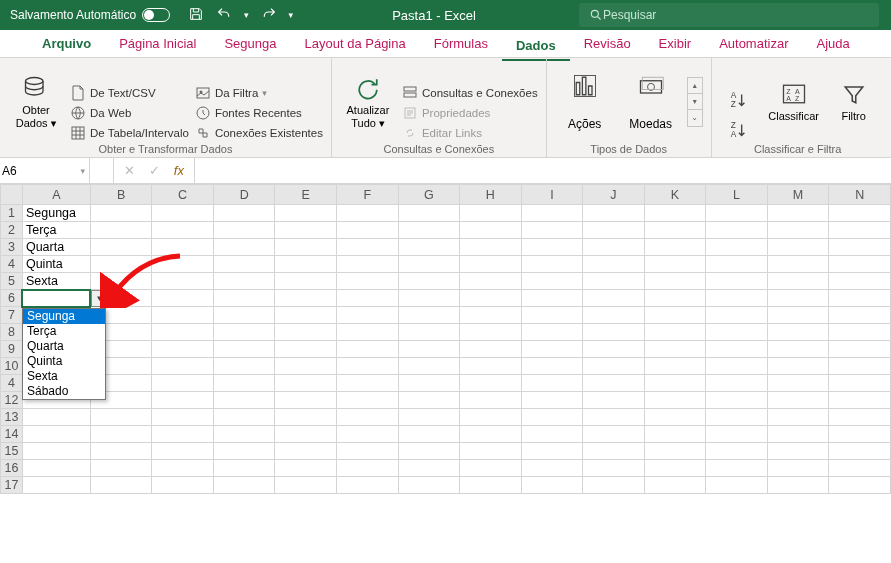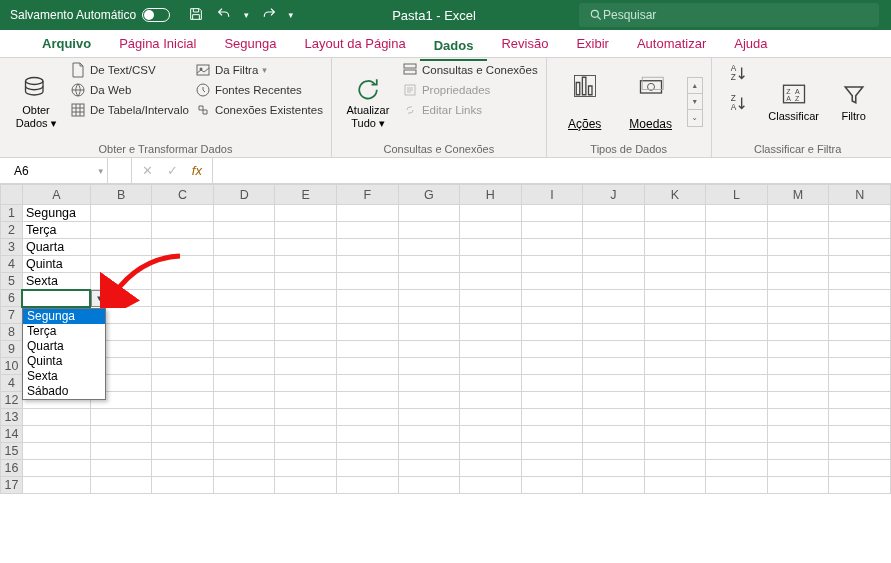--- a/index.html
+++ b/index.html
@@ -24,36 +24,36 @@
 .tab.active { color: #1e6f42; border-bottom: 2px solid #1e6f42; font-weight: 600; margin-top: 6px; }
 
 
 .ribbon { height: 100px; background: #f3f2f1; border-bottom: 1px solid #d4d4d4; display: flex; }
 .group { border-right: 1px solid #d4d4d4; display: flex; flex-direction: column; padding: 4px 8px 2px; }
 .group-body { flex: 1; display: flex; gap: 6px; }
 .group-label { text-align: center; font-size: 11px; color: #666; padding-top: 2px; }
 .bigbtn { display: flex; flex-direction: column; align-items: center; justify-content: center; width: 56px; gap: 2px; }
 .bigbtn svg { width: 28px; height: 28px; }
 .bigbtn .lbl { font-size: 11px; text-align: center; line-height: 1.1; }
-.smcol { display: flex; flex-direction: column; gap: 4px; justify-content: flex-start; }
+.smcol { display: flex; flex-direction: column; gap: 4px; justify-content: flex-end; }
 .smbtn { display: flex; align-items: center; gap: 4px; font-size: 11.5px; color: #333; white-space: nowrap; }
 .smbtn.dis { color: #9a9a9a; }
 .smbtn svg { width: 16px; height: 16px; flex-shrink: 0; }
 .iconbtn { display: flex; flex-direction: column; align-items: center; gap: 0; width: 36px; }
 .iconbtn svg { width: 22px; height: 22px; }
 .gallery { display: flex; align-items: center; }
-.gal-item { display: flex; flex-direction: column; align-items: center; width: 60px; gap: 17px; text-decoration: underline;}
+.gal-item { display: flex; flex-direction: column; align-items: center; width: 60px; gap: 17px;}
 .gal-item svg { width: 28px; height: 28px; }
 .gal-nav { display: flex; flex-direction: column; border: 1px solid #c8c6c4; }
 .gal-nav div { width: 14px; height: 16px; display: flex; align-items: center; justify-content: center; font-size: 8px; color: #666; border-bottom: 1px solid #c8c6c4; }
 .gal-nav div:last-child { border-bottom: none; }
 
 
 .formula-bar { height: 26px; display: flex; align-items: stretch; border-bottom: 1px solid #d4d4d4; }
-.namebox { width: 108px; border-right: 1px solid #d4d4d4; display: flex; align-items: center; padding-left: 14px; font-size: 12px; position: relative; }
+.namebox { width: 90px; border-right: 1px solid #d4d4d4; display: flex; align-items: center; padding-left: 2px; font-size: 12px; position: relative; }
 .namebox::after { content: "▾"; position: absolute; right: 4px; color: #999; font-size: 9px; }
 .fx-sep { width: 24px; border-right: 1px solid #d4d4d4; }
 .fx-btns { display: flex; align-items: center; gap: 14px; padding: 0 10px; border-right: 1px solid #d4d4d4; color: #bbb; font-size: 13px; }
 .fx-input { flex: 1; padding-left: 8px; }
 
 
 .grid-wrap { position: relative; }
 table.sheet { border-collapse: collapse; table-layout: fixed; }
 .sheet th, .sheet td { border: 1px solid #d4d4d4; font-size: 12.5px; font-weight: normal; }
 .sheet thead th { background: #e6e6e6; height: 20px; text-align: center; color: #555; }
@@ -102,20 +102,21 @@
       </svg>
     <span>Pesquisar</span>
   </div>
 </div>
 
 <div class="tabs">
   <div class="tab file">Arquivo</div>
   <div class="tab">Página Inicial</div>
   <div class="tab">Segunga</div>
   <div class="tab">Layout da Página</div>
+  <div class="tab">Fórmulas</div>
   <div class="tab active">Dados</div>
   <div class="tab">Revisão</div>
   <div class="tab">Exibir</div>
   <div class="tab">Automatizar</div>
   <div class="tab">Ajuda</div>
 </div>
 
 <div class="ribbon">
 
   <div class="group">

